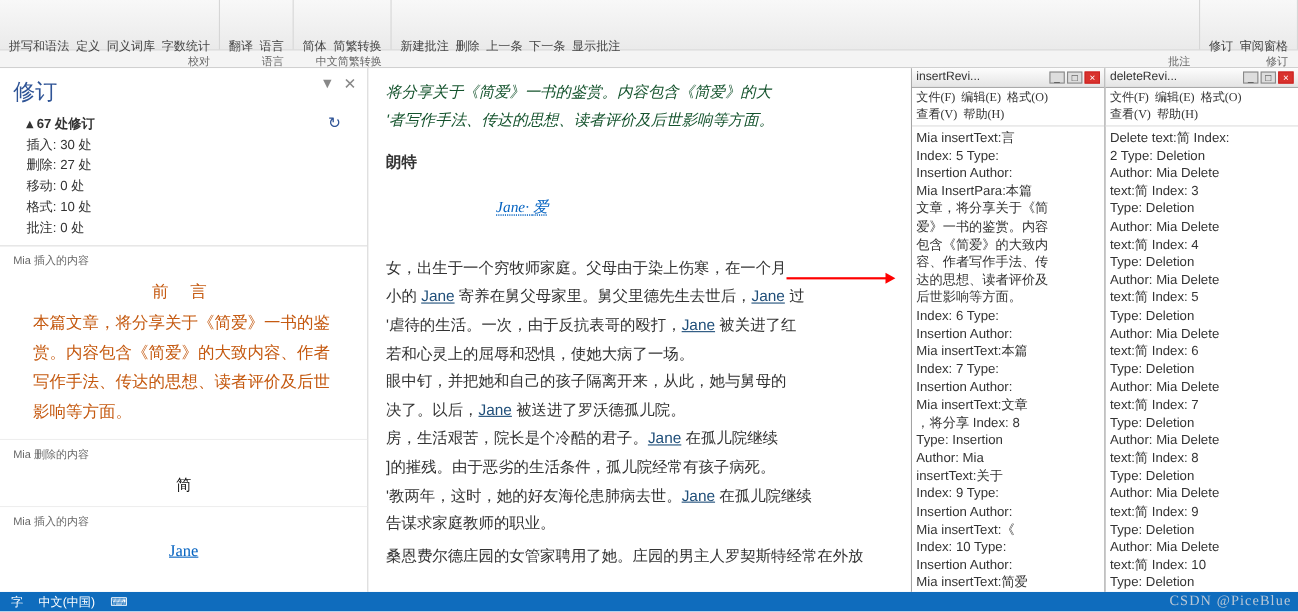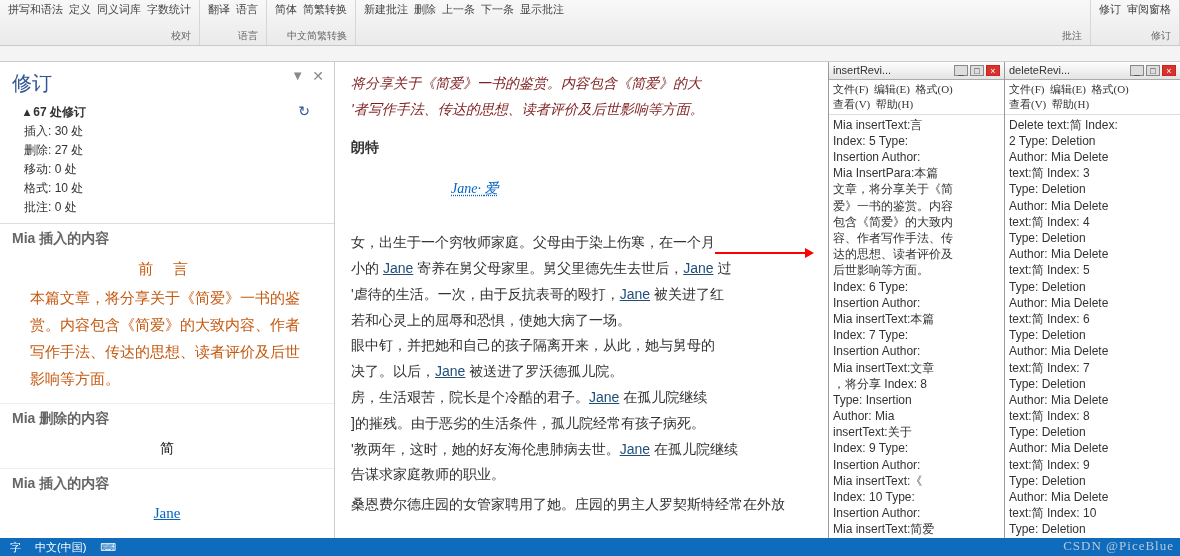--- a/index.html
+++ b/index.html
@@ -1,43 +1,43 @@
 <!DOCTYPE html>
 <html><head>
 <meta charset="utf-8">
 <style>
 * { margin: 0; padding: 0; box-sizing: border-box; font-family: "Microsoft YaHei", SimSun, sans-serif; }
 body { width: 1180px; height: 556px; overflow: hidden; background: #fff; font-size: 12px; color: #333; }
 .ribbon { height: 46px; background: linear-gradient(#f8f8f8,#eaeaea); border-bottom: 1px solid #c9c9c9; display: flex; }
 .ribbon-group { display: flex; flex-direction: column; justify-content: space-between; padding: 2px 8px; border-right: 1px solid #d6d6d6; }
-.ribbon-items { display: flex; gap: 6px; font-size: 11px; color: #444; }
+.ribbon-items { display: flex; gap: 6px; font-size: 11px; color: #444; margin-top: 32px; }
 .ribbon-items span { cursor: default; }
 .ribbon-label { font-size: 10px; color: #666; text-align: right; }
 .ruler { height: 16px; background: #f4f4f4; border-bottom: 1px solid #ccc; }
 .main { display: flex; height: 476px; }
 .revpane { width: 335px; border-right: 1px solid #ccc; background: #fff; position: relative; display: flex; flex-direction: column; }
 .rev-head { padding: 8px 12px 4px; }
 .rev-title { font-size: 20px; color: #2f5496; font-weight: 300; }
 .rev-close { position: absolute; top: 6px; right: 10px; color: #888; font-size: 14px; cursor: pointer; }
 .rev-pin { position: absolute; top: 6px; right: 30px; color: #888; font-size: 13px; }
 .rev-summary { padding: 2px 24px 6px; font-size: 12px; color: #333; border-bottom: 1px solid #ddd; }
 .rev-summary div { padding: 1px 0; }
 .rev-refresh { float: right; color: #2f5496; font-size: 14px; }
 .rev-body { flex: 1; overflow: hidden; }
-.rev-item-head { padding: 6px 12px 2px; font-size: 14px; color: #666; font-weight: bold; }
+.rev-item-head { padding: 6px 12px 2px; font-size: 10px; color: #666; }
 .rev-content { padding: 10px 30px; text-align: left; }
 .rev-content.center { text-align: center; }
 .orange { color: #c55a11; font-family: SimSun; font-size: 15px; line-height: 1.8; }
 .orange-title { font-size: 15px; letter-spacing: 8px; font-family: KaiTi, SimSun; color: #c55a11; margin-bottom: 6px; }
 .blk { color: #111; font-size: 14px; font-family: SimSun; }
 .jane { color: #0563c1; text-decoration: underline; font-family: "Times New Roman"; font-size: 15px; }
 .doc { flex: 1; background: #fff; padding: 8px 16px; position: relative; overflow: hidden; font-family: SimSun; font-size: 14px; line-height: 1.7; color: #333; }
 .doc .link { color: #1f4e79; text-decoration: underline; }
 .doc .dot-line { color: #0563c1; font-style: italic; font-family: KaiTi; text-decoration: underline dotted; }
-.doc .blue { color: #7f1d1d; font-style: italic; }
+.doc .blue { color: #14532d; font-style: italic; }
 .arrow { position: absolute; top: 190px; left: 380px; width: 96px; height: 2px; background: red; }
 .arrow::after { content: ""; position: absolute; right: -8px; top: -4px; border: 5px solid transparent; border-left: 9px solid red; }
 .doc p { margin: 2px 0; white-space: nowrap; }
 .sidepanel { width: 176px; border-left: 1px solid #999; background: #fff; display: flex; flex-direction: column; font-family: "Courier New", monospace; font-size: 12px; line-height: 1.35; }
 .sp-title { height: 18px; background: linear-gradient(#fdfdfd,#e4e4e4); border-bottom: 1px solid #aaa; padding: 0 4px; font-family: "Microsoft YaHei"; font-size: 11px; display: flex; justify-content: space-between; align-items: center; }
 .sp-menu { padding: 2px 4px; font-size: 11px; border-bottom: 1px solid #ddd; font-family: SimSun; }
 .sp-body { flex: 1; padding: 2px 4px; white-space: pre-wrap; word-break: break-all; overflow: hidden; }
 .status { height: 18px; background: #0f6cbd; color: #fff; display: flex; align-items: center; padding: 0 10px; gap: 14px; font-size: 11px; }
 .winbtn { display: flex; gap: 2px; }
 .winbtn span { width: 14px; height: 11px; display: inline-block; text-align: center; font-size: 9px; line-height: 11px; border: 1px solid #888; background: #ddd; }

